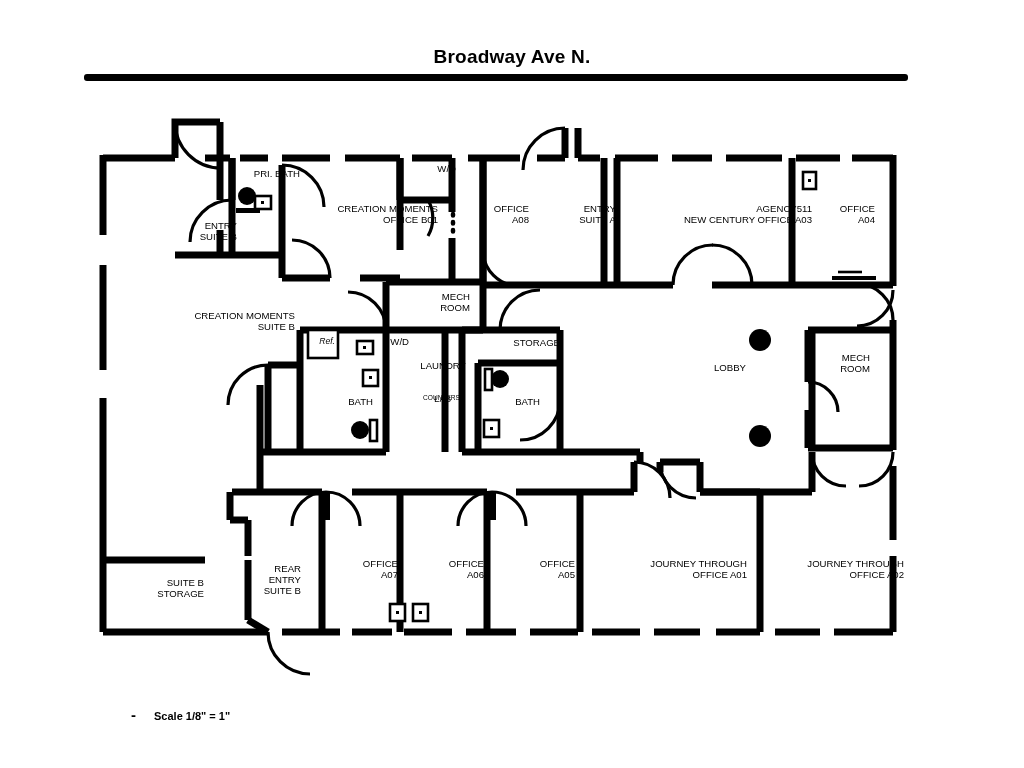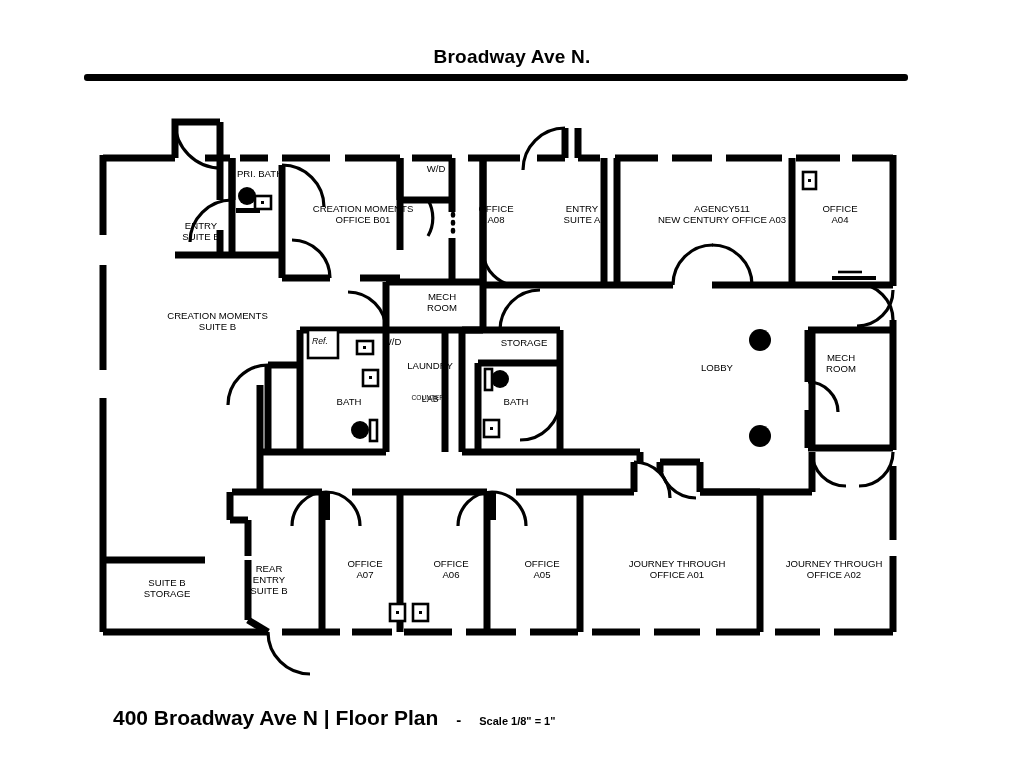--- a/index.html
+++ b/index.html
@@ -68,21 +68,21 @@
   }
   svg.floor {
     position: absolute;
     left: 0;
     top: 0;
     width: 1024px;
     height: 768px;
   }
   .rlabel {
     position: absolute;
-    text-align: center;
+    text-align: right;
     color: #000000;
     font-family: "Liberation Sans", sans-serif;
     line-height: 1.16;
     white-space: pre-line;
     pointer-events: none;
   }
   .sz-10 { font-size: 9.6px; }
   .sz-9  { font-size: 8.6px; font-style: italic; }
   .sz-7  { font-size: 6.6px; }
 </style>
@@ -403,18 +403,17 @@
   <div class="rlabel sz-10" style="left:418px;top:558px;width:66px;">OFFICE
 A06</div>
   <div class="rlabel sz-10" style="left:509px;top:558px;width:66px;">OFFICE
 A05</div>
   <div class="rlabel sz-10" style="left:607px;top:558px;width:140px;">JOURNEY THROUGH
 OFFICE A01</div>
   <div class="rlabel sz-10" style="left:764px;top:558px;width:140px;">JOURNEY THROUGH
 OFFICE A02</div>
 
   <div class="caption">
-    <span class="caption-main">400 Broadway Ave N | Floor Plan</span>
     <span class="caption-dash">-</span>
     <span class="caption-scale">Scale 1/8" = 1"</span>
   </div>
 
 </div>
 
 </body></html>

